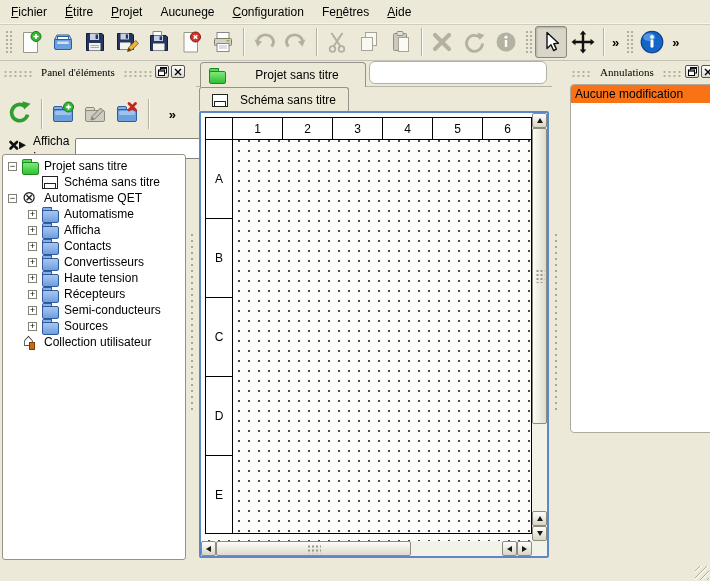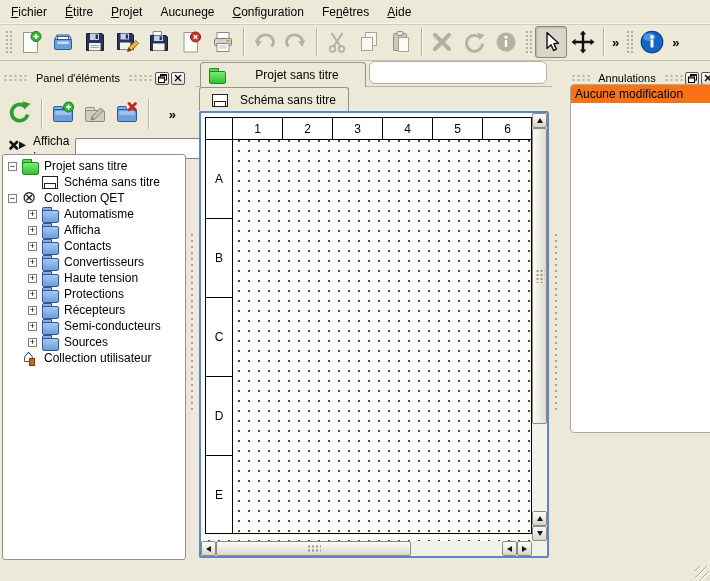--- a/index.html
+++ b/index.html
@@ -29,21 +29,21 @@
   .dim { opacity:.9; }
   
   .left-panel  { position:absolute; left:0;   top:62px; width:188px; height:519px; }
   .splitter    { position:absolute; top:62px; width:8px; height:519px; }
   .splitter.sl { left:188px; } .splitter.sr { left:552px; }
   .splitter::after { content:""; position:absolute; left:2px; top:50%; transform:translateY(-50%);
     width:4px; height:180px;
     background:radial-gradient(circle,#a9a595 1px,transparent 1.3px); background-size:4px 6px; }
   .center      { position:absolute; left:196px; top:60px; width:356px; height:521px; }
   .right-panel { position:absolute; left:568px; top:62px; width:150px; height:390px; }
-  .panel-header { height:20px; display:flex; align-items:center; padding:16px 3px; }
+  .panel-header { height:20px; display:flex; align-items:flex-end; padding:16px 3px;font-family:Liberation Serif, serif; }
   .ph-tex { flex:1; height:8px;
     background:radial-gradient(circle,#b2ae9c 1px,transparent 1.2px); background-size:5px 4px; }
   .ph-title { padding:0 8px; font-size:11px; white-space:nowrap; }
   .ph-btn { width:14px; height:13px; margin-left:2px; background:linear-gradient(#ffffff,#dedbd0);
     border:1px solid #55525a; border-radius:2px; display:flex; align-items:center; justify-content:center; }
   
   .lp-toolbar { height:40px; display:flex; align-items:center; padding:0 4px; }
   .lp-sep { width:1px; height:30px; background:#b4b0a4; box-shadow:1px 0 0 #fbfaf4; margin:0 5px; }
   .lp-btn { width:32px; height:32px; display:flex; align-items:center; justify-content:center; }
   .chev { font-size:13px; font-weight:bold; color:#000; padding:0 4px; }
@@ -433,21 +433,21 @@
       <div class="tree-item dep1">
         <span class="expander exp-none"></span>
         <span class="ticon ti-schema"></span>
         <span class="tlabel">Schéma sans titre</span>
       </div>
 
 
       <div class="tree-item dep0">
         <span class="expander exp-minus"></span>
         <span class="ticon ti-qet"></span>
-        <span class="tlabel">Collection QET</span>
+        <span class="tlabel">Automatisme QET</span>
       </div>
 
       <div class="tree-item dep1">
         <span class="expander exp-plus"></span>
         <span class="ticon ti-folder-blue"></span>
         <span class="tlabel">Automatisme</span>
       </div>
 
       <div class="tree-item dep1">
         <span class="expander exp-plus"></span>
@@ -466,25 +466,20 @@
         <span class="ticon ti-folder-blue"></span>
         <span class="tlabel">Convertisseurs</span>
       </div>
 
       <div class="tree-item dep1">
         <span class="expander exp-plus"></span>
         <span class="ticon ti-folder-blue"></span>
         <span class="tlabel">Haute tension</span>
       </div>
 
-      <div class="tree-item dep1">
-        <span class="expander exp-plus"></span>
-        <span class="ticon ti-folder-blue"></span>
-        <span class="tlabel">Protections</span>
-      </div>
 
       <div class="tree-item dep1">
         <span class="expander exp-plus"></span>
         <span class="ticon ti-folder-blue"></span>
         <span class="tlabel">Récepteurs</span>
       </div>
 
       <div class="tree-item dep1">
         <span class="expander exp-plus"></span>
         <span class="ticon ti-folder-blue"></span>

